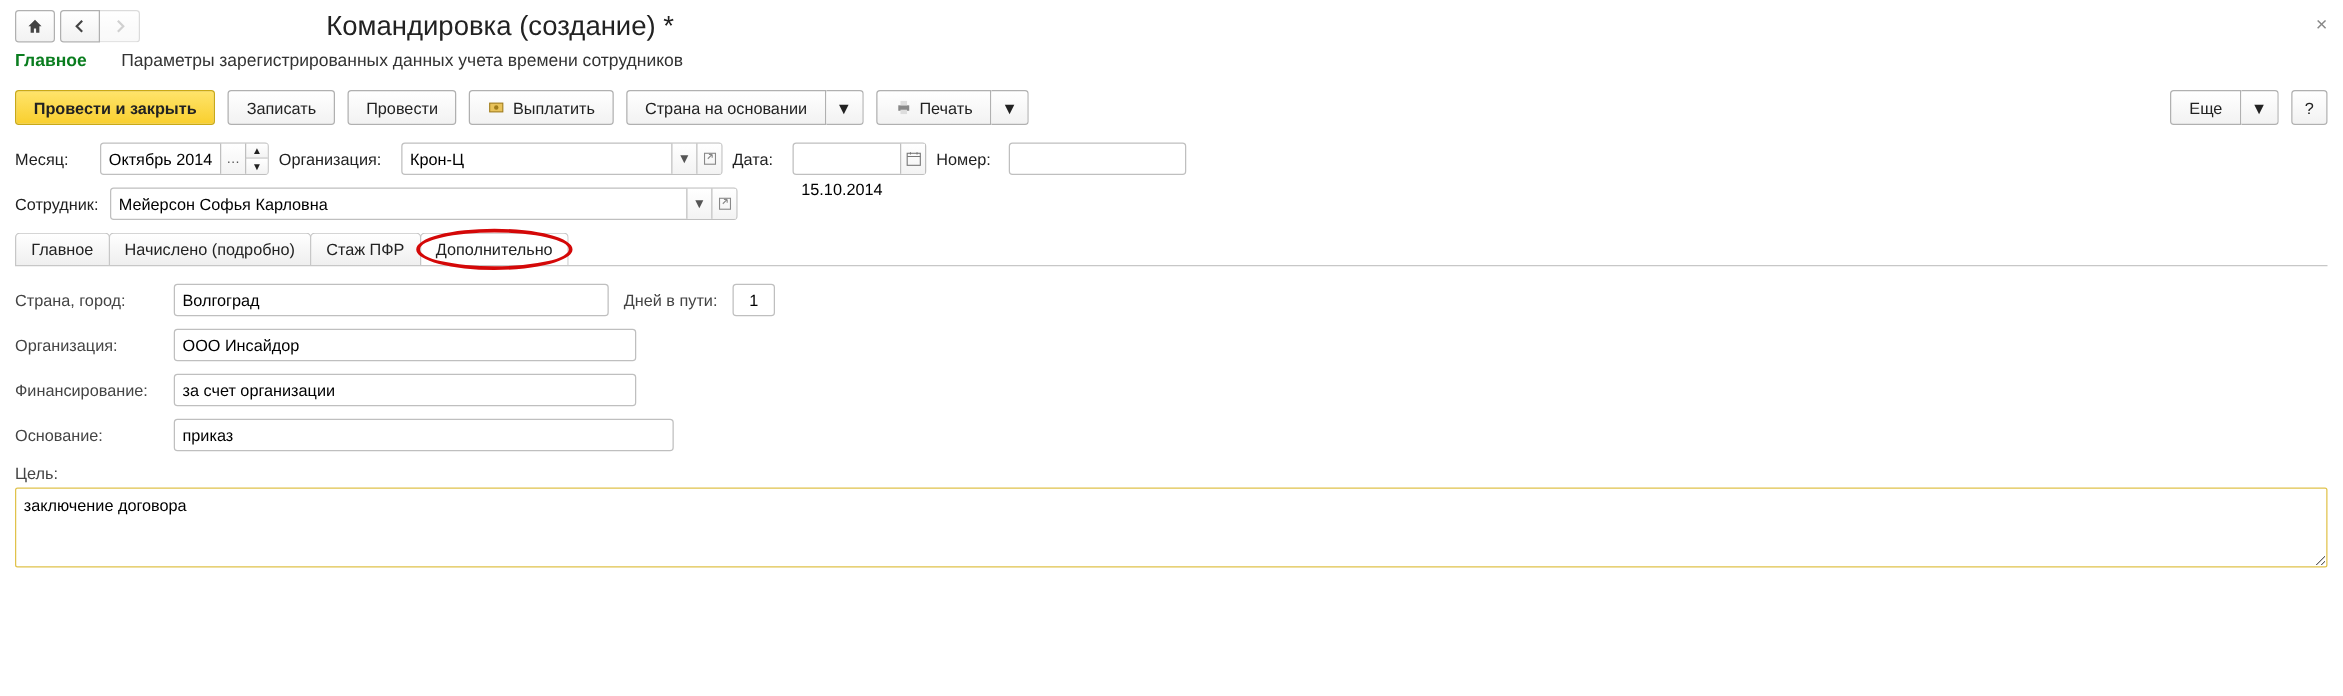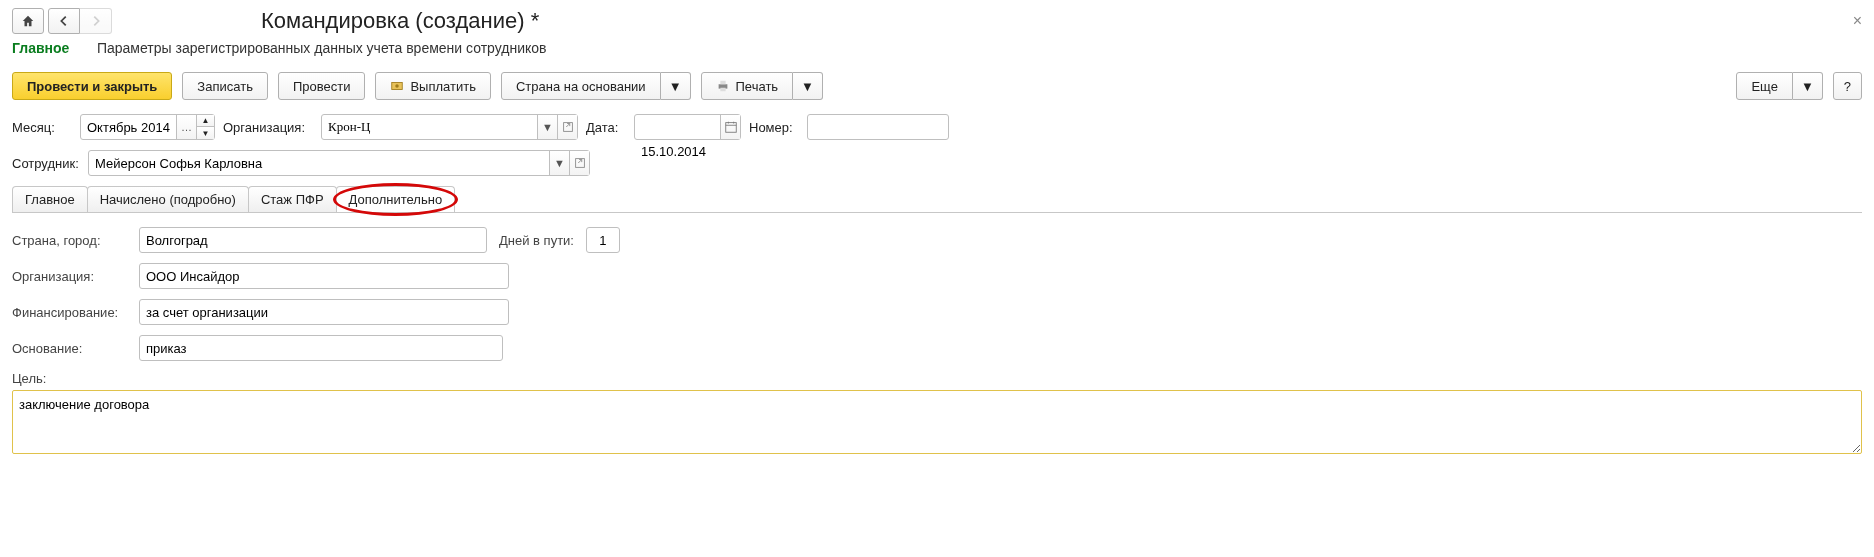--- a/index.html
+++ b/index.html
@@ -196,21 +196,21 @@
   <div class="ifield">
     <input style="width: 95px;" value="Октябрь 2014">
     <div class="seg">…</div>
     <div class="spinner">
       <div class="sp">▲</div>
       <div class="sp">▼</div>
     </div>
   </div>
   <span class="lbl" style="min-width:90px">Организация:</span>
   <div class="ifield">
-    <input style="width: 215px; font-family: Liberation Serif, serif;" value="Крон-Ц">
+    <input style="width: 215px;" value="Крон-Ц">
     <div class="seg">▼</div>
     <div class="seg">
       <svg class="icon-svg" viewBox="0 0 16 16">
           <rect x="3" y="3" width="10" height="10" fill="none" stroke="#888"></rect>
           <path d="M6 8 L10 4 M10 4 L10 7 M10 4 L7 4" stroke="#888" fill="none"></path>
         </svg>
     </div>
   </div>
   <span class="lbl" style="min-width:40px">Дата:</span>
   <div class="ifield">
@@ -263,21 +263,21 @@
 <div class="grid-row">
   <span class="grid-lbl label-light">Организация:</span>
   <input class="plain-input" style="width: 370px;" value="ООО Инсайдор">
 </div>
 <div class="grid-row">
   <span class="grid-lbl label-light">Финансирование:</span>
   <input class="plain-input" style="width: 370px;" value="за счет организации">
 </div>
 <div class="grid-row">
   <span class="grid-lbl label-light">Основание:</span>
-  <input class="plain-input" style="width: 364px;" value="приказ">
+  <input class="plain-input" style="width: 400px;" value="приказ">
 </div>
 <div class="grid-row" style="margin-bottom:4px">
   <span class="label-light">Цель:</span>
 </div>
 <textarea class="goal" style="">заключение договора</textarea>
 
 
 
 
 </body></html>

